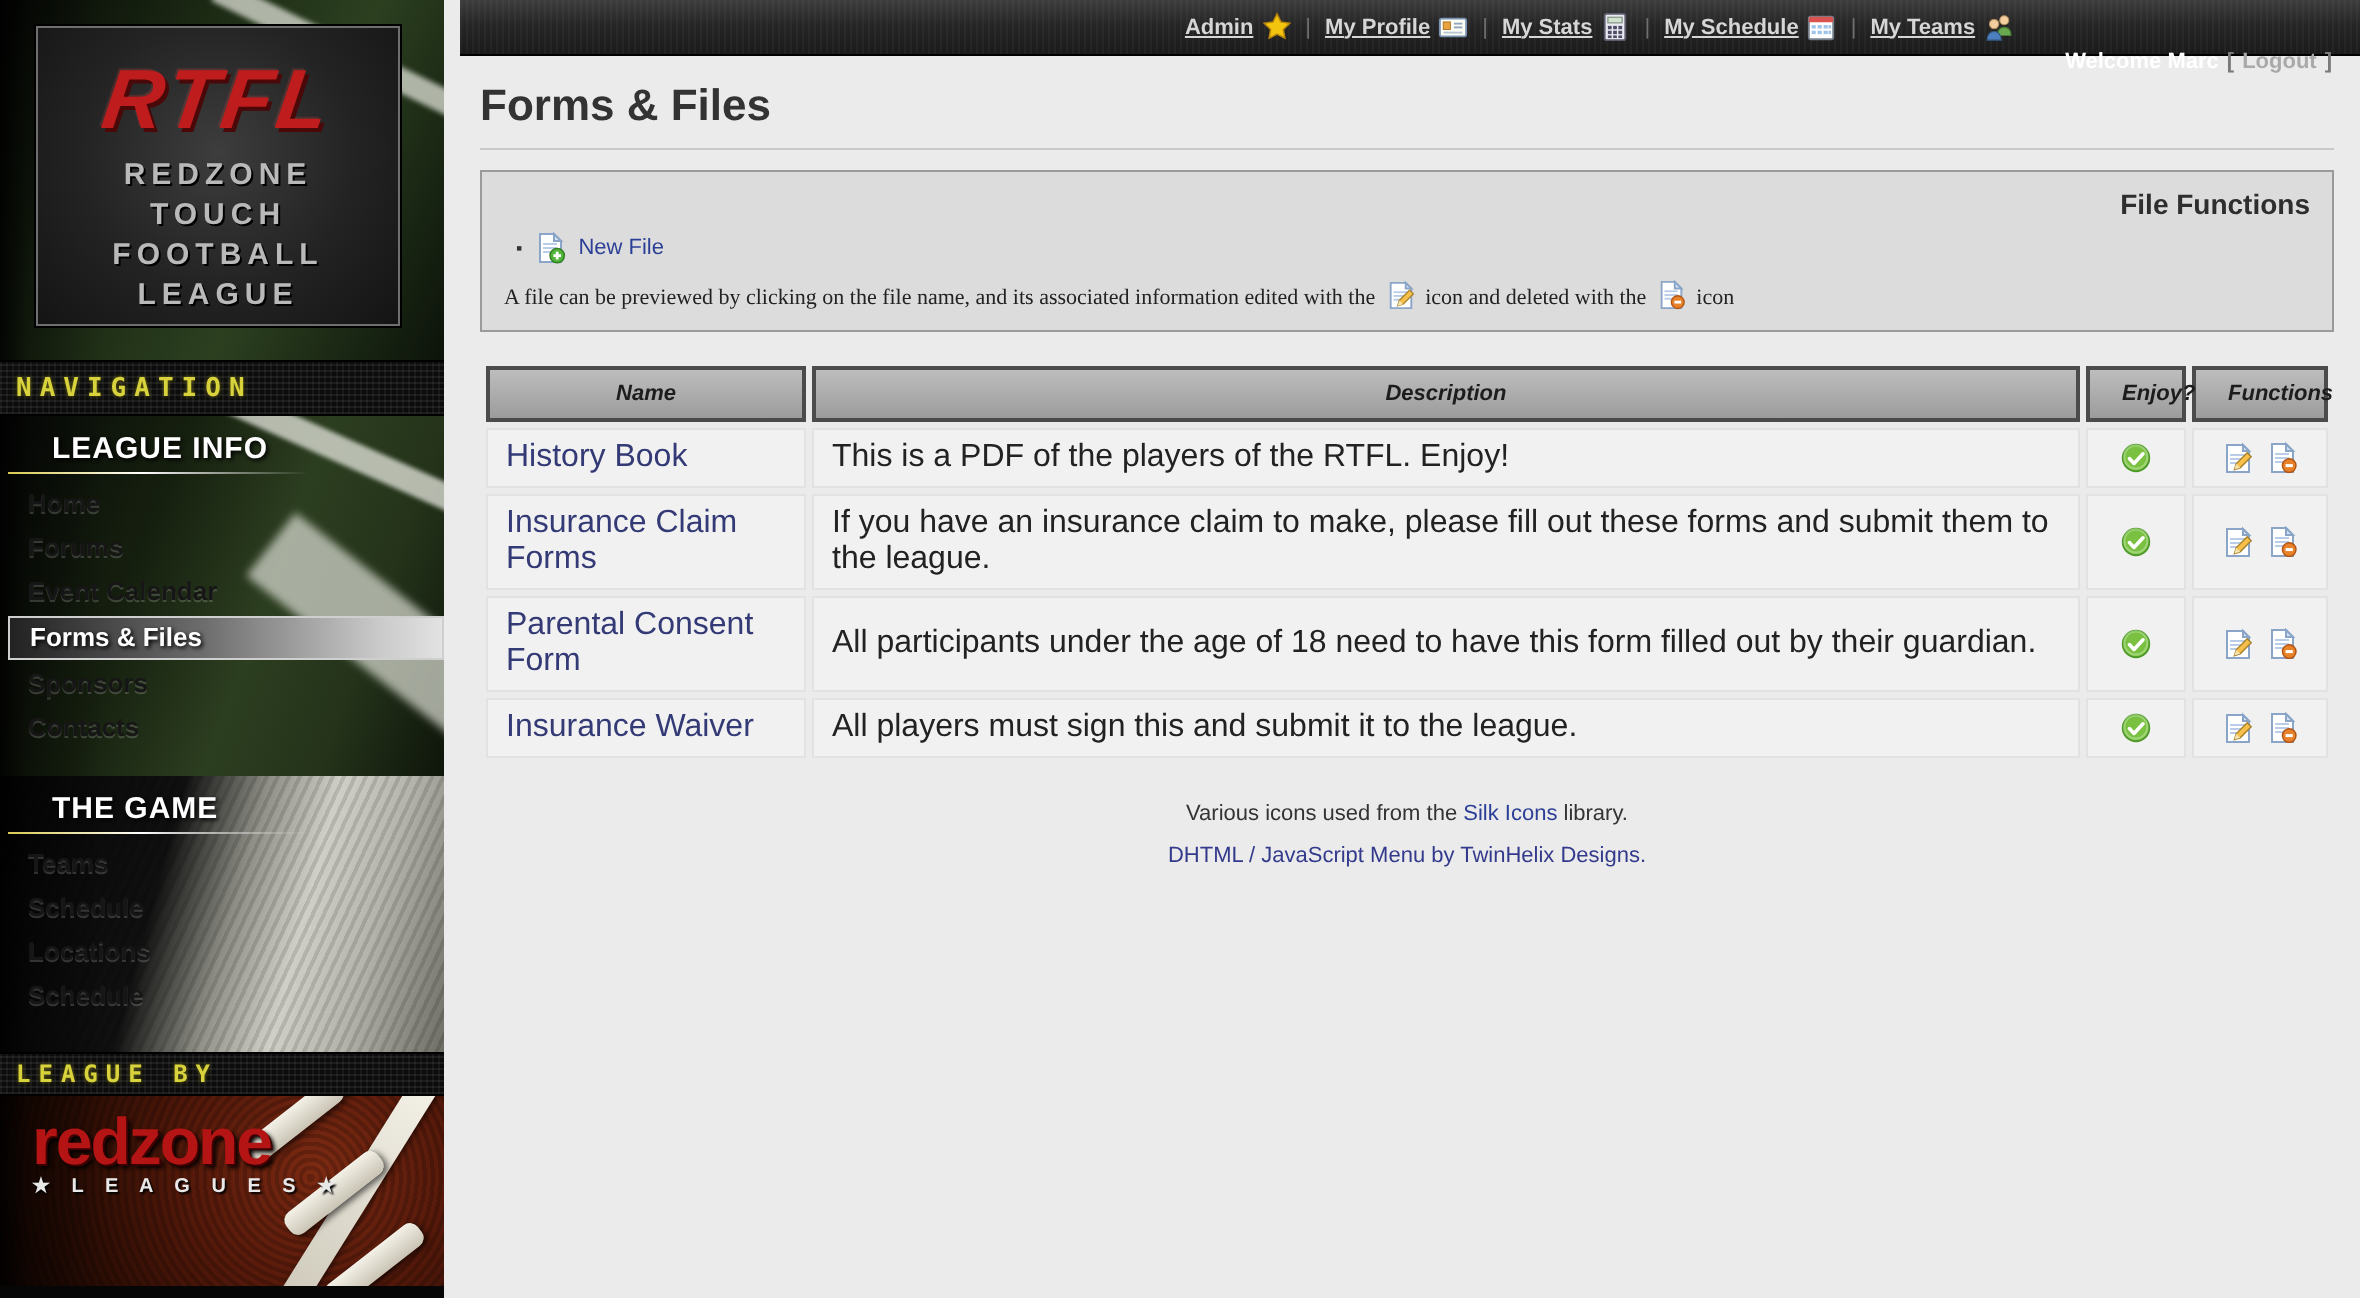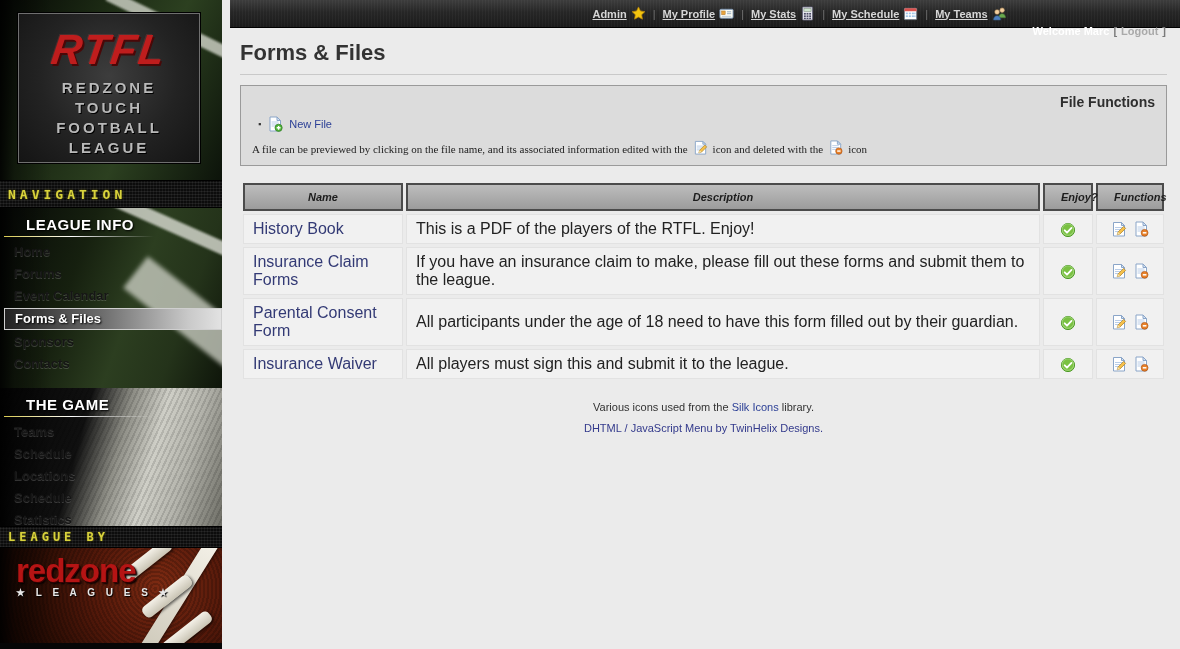--- a/index.html
+++ b/index.html
@@ -154,21 +154,20 @@
     </div>
 
     <div class="sb-game">
       <div class="sb-section">
           <div class="sb-sec-title">THE GAME</div>
           <div class="sb-sec-rule"></div>
           <a class="sb-item">Teams</a>
           <a class="sb-item">Schedule</a>
           <a class="sb-item">Locations</a>
           <a class="sb-item">Schedule</a>
-          <a class="sb-item">Statistics</a>
         </div>
     </div>
 
     <div class="led-strip sb-powerstrip">
       <span class="led-text">LEAGUE BY</span>
     </div>
 
     <div class="sb-bottom">
       <div class="lace spine"></div>
       <div class="lace l1"></div>

